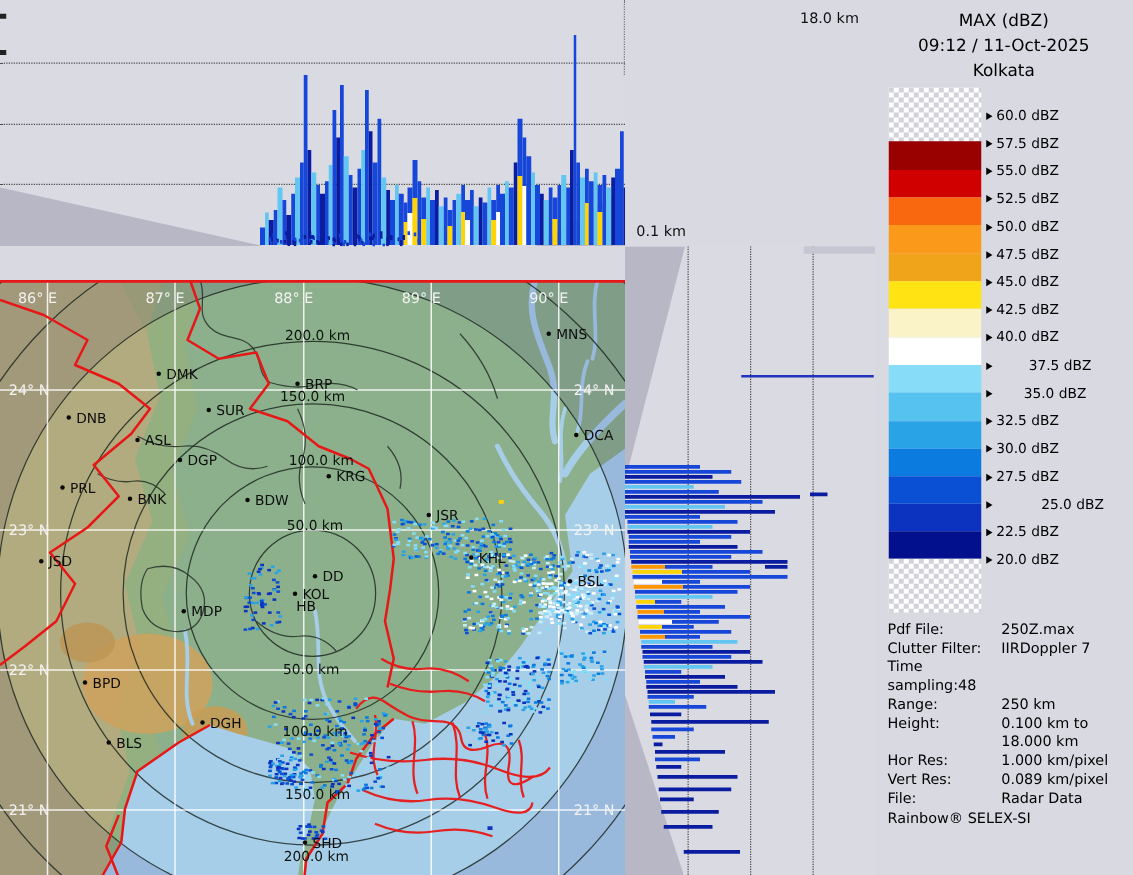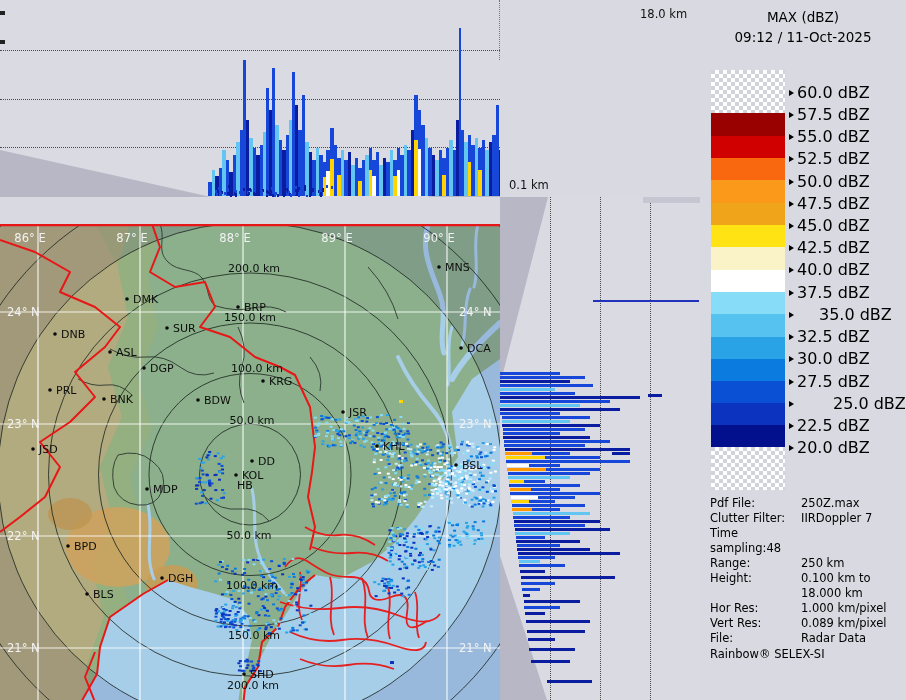--- a/index.html
+++ b/index.html
@@ -18,21 +18,21 @@
   #right-panel{left:500px;top:197px;width:200px;height:503px;background:#dadae3;overflow:hidden;}
   #map-wrap{left:0;top:196px;width:556px;height:503px;overflow:hidden;margin-top:28px;}
   #map-svg{position:absolute;left:0;top:0;}
   .axis-label{position:absolute;font-size:11.5px;color:#111;white-space:nowrap;}
   
   #sidebar{left:700px;top:0;width:206px;height:700px;background:#d9d9e2;}
   #title-block{position:absolute;left:0;top:7px;width:206px;text-align:center;
                font-size:13.5px;line-height:20px;color:#000;}
   .scale-block{position:absolute;left:11px;width:74px;}
   .checker{background:repeating-conic-gradient(#ffffff 0% 25%,#d2d2da 0% 50%);background-size:8px 8px;}
-  .scale-label{position:absolute;left:89px;font-size:16px;line-height:11px;color:#000;
+  .scale-label{position:absolute;left:89px;font-size:11px;line-height:11px;color:#000;
                display:flex;align-items:center;white-space:nowrap;}
   .arr{width:0;height:0;border-left:5px solid #000;border-top:3.5px solid transparent;
        border-bottom:3.5px solid transparent;margin-right:3px;}
   #meta{position:absolute;left:10px;top:496px;width:196px;font-size:11.5px;line-height:15px;color:#000;}
   .mrow{display:flex;}
   .mlabel{width:91px;flex:0 0 91px;}
   .mvalue{flex:1;}
   #brand{position:absolute;left:10px;top:647px;font-size:11.5px;color:#000;}
   .hline-blue{position:absolute;background:#2233bb;}
 </style>
@@ -1716,20 +1716,21 @@
           <circle cx="244" cy="647" r="1.8" fill="#0a0a0a"></circle>
           <text x="250" y="651" font-size="11" fill="#0d0d0d" font-family="DejaVu Sans, Liberation Sans, sans-serif">SHD</text>
         </g>
     </svg>
   </div>
 
   <div id="sidebar" class="panel">
     <div id="title-block">
       <div>MAX (dBZ)</div>
       <div>09:12 / 11-Oct-2025</div>
+      <div>Kolkata</div>
     </div>
     <div id="legend-scale">
         <div class="scale-block checker" style="top: 70px; height: 43px;"></div>
         <div class="scale-block" style="top: 113px; height: 23px; background: rgb(153, 0, 0);"></div>
         <div class="scale-block" style="top: 136px; height: 22px; background: rgb(209, 0, 0);"></div>
         <div class="scale-block" style="top: 158px; height: 22px; background: rgb(249, 104, 14);"></div>
         <div class="scale-block" style="top: 180px; height: 23px; background: rgb(251, 154, 26);"></div>
         <div class="scale-block" style="top: 203px; height: 22px; background: rgb(239, 164, 26);"></div>
         <div class="scale-block" style="top: 225px; height: 22px; background: rgb(255, 227, 18);"></div>
         <div class="scale-block" style="top: 247px; height: 23px; background: rgb(250, 243, 200);"></div>
@@ -1771,21 +1772,21 @@
           <span>45.0 dBZ</span>
         </div>
         <div class="scale-label" style="top: 242px;">
           <span class="arr"></span>
           <span>42.5 dBZ</span>
         </div>
         <div class="scale-label" style="top: 264px;">
           <span class="arr"></span>
           <span>40.0 dBZ</span>
         </div>
-        <div class="scale-label" style="top: 287px;">
+        <div class="scale-label" style="top: 287px; gap: 26px;">
           <span class="arr"></span>
           <span>37.5 dBZ</span>
         </div>
         <div class="scale-label" style="top: 309px; gap: 22px;">
           <span class="arr"></span>
           <span>35.0 dBZ</span>
         </div>
         <div class="scale-label" style="top: 331px;">
           <span class="arr"></span>
           <span>32.5 dBZ</span>

